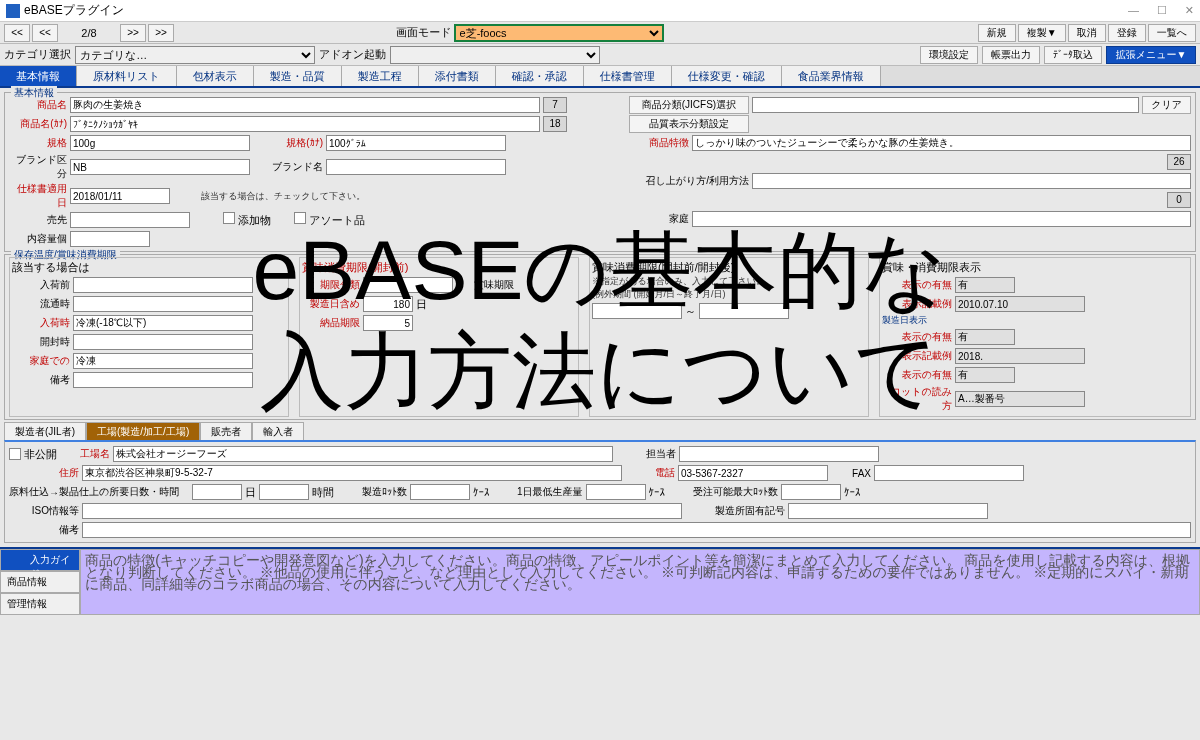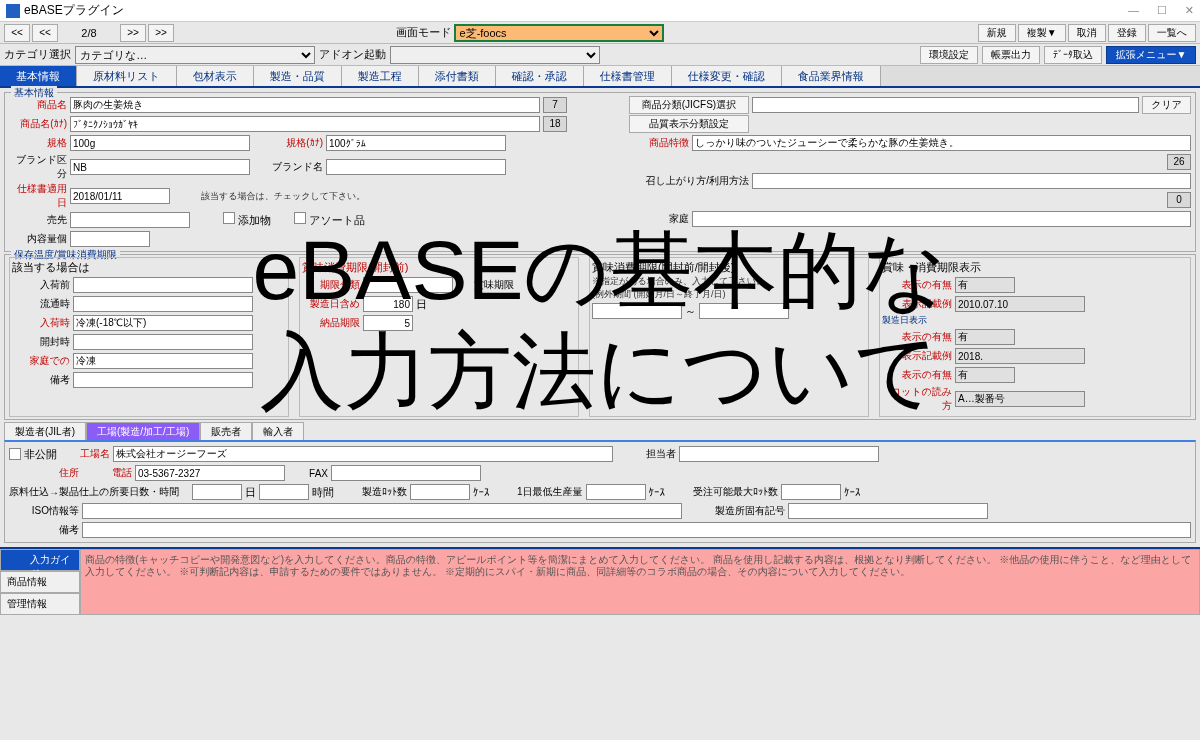--- a/index.html
+++ b/index.html
@@ -35,27 +35,27 @@
 .fin { height: 16px; border: 1px solid #888; background: #fff; font-size: 10px; padding: 0 2px; }
 .fin.gray { background: #e0e0e0; }
 .num { width: 24px; height: 16px; background: #d8d8d8; border: 1px solid #888; text-align: center; font-size: 10px; line-height: 14px; }
 
 .cols { display: flex; gap: 10px; }
 .c1 { flex: 0 0 610px; }
 .c2 { flex: 1; }
 
 .subtab { display: flex; height: 18px; }
 .subtab .st { padding: 2px 10px; font-size: 10px; background: #f0f0f0; border: 1px solid #aaa; border-bottom: none; }
-.subtab .st.active { background: #8b5cf6; color: #fff; }
+.subtab .st.active { background: #a16207; color: #fff; }
 
 .guide { border-top: 2px solid #0a3a90; display: flex; }
 .guide .gtabs { width: 80px; display: flex; flex-direction: column; }
 .guide .gtab { height: 22px; padding: 3px 6px; font-size: 10px; background: #f0f0f0; border: 1px solid #aaa; }
 .guide .gtab.active { background: #1050c0; color: #fff; padding-left: 29px; }
-.guide .gtxt { flex: 1; background: #fca5a5; border: 1px solid #aaa; padding: 4px; font-size: 10px; line-height: 12px; color: #555; }
+.guide .gtxt { flex: 1; background: #c4b5fd; border: 1px solid #aaa; padding: 4px; font-size: 14px; line-height: 12px; color: #555; }
 
 .overlay { position: absolute; top: 200px; left: 0; width: 1200px; text-align: center; font-family: "MS Mincho", serif; font-size: 84px; font-weight: normal; color: #000; line-height: 1.2; pointer-events: none; }
 .overlay .ovbox { display: inline-block; background: rgba(220,220,220,0.0); padding: 20px 40px; }
 
 .smalltxt { font-size: 9px; color: #333; }
 .checkbox { width: 12px; height: 12px; border: 1px solid #888; background: #fff; display: inline-block; }
 </style>
 </head>
 <body>
 
@@ -281,20 +281,21 @@
     <div class="row">
       <span class="checkbox"></span>
           <span>非公開</span>
       <span class="flabel red" style="width:50px">工場名</span>
       <input class="fin" style="width: 500px;" value="株式会社オージーフーズ">
       <span class="flabel" style="width:60px">担当者</span>
       <input class="fin" style="width: 200px;">
     </div>
     <div class="row">
       <span class="flabel red" style="width:70px">住所</span>
+      <input class="fin" style="width: 540px;" value="東京都渋谷区神泉町9-5-32-7">
       <span class="flabel red" style="width:50px">電話</span>
       <input class="fin" style="width: 150px;" value="03-5367-2327">
       <span class="flabel" style="width:40px">FAX</span>
       <input class="fin" style="width: 150px;">
     </div>
     <div class="row">
       <span class="flabel" style="width:180px;text-align:left">原料仕込→製品仕上の所要日数・時間</span>
       <input class="fin" style="width: 50px;">
           <span>日</span>
       <input class="fin" style="width: 50px;">

